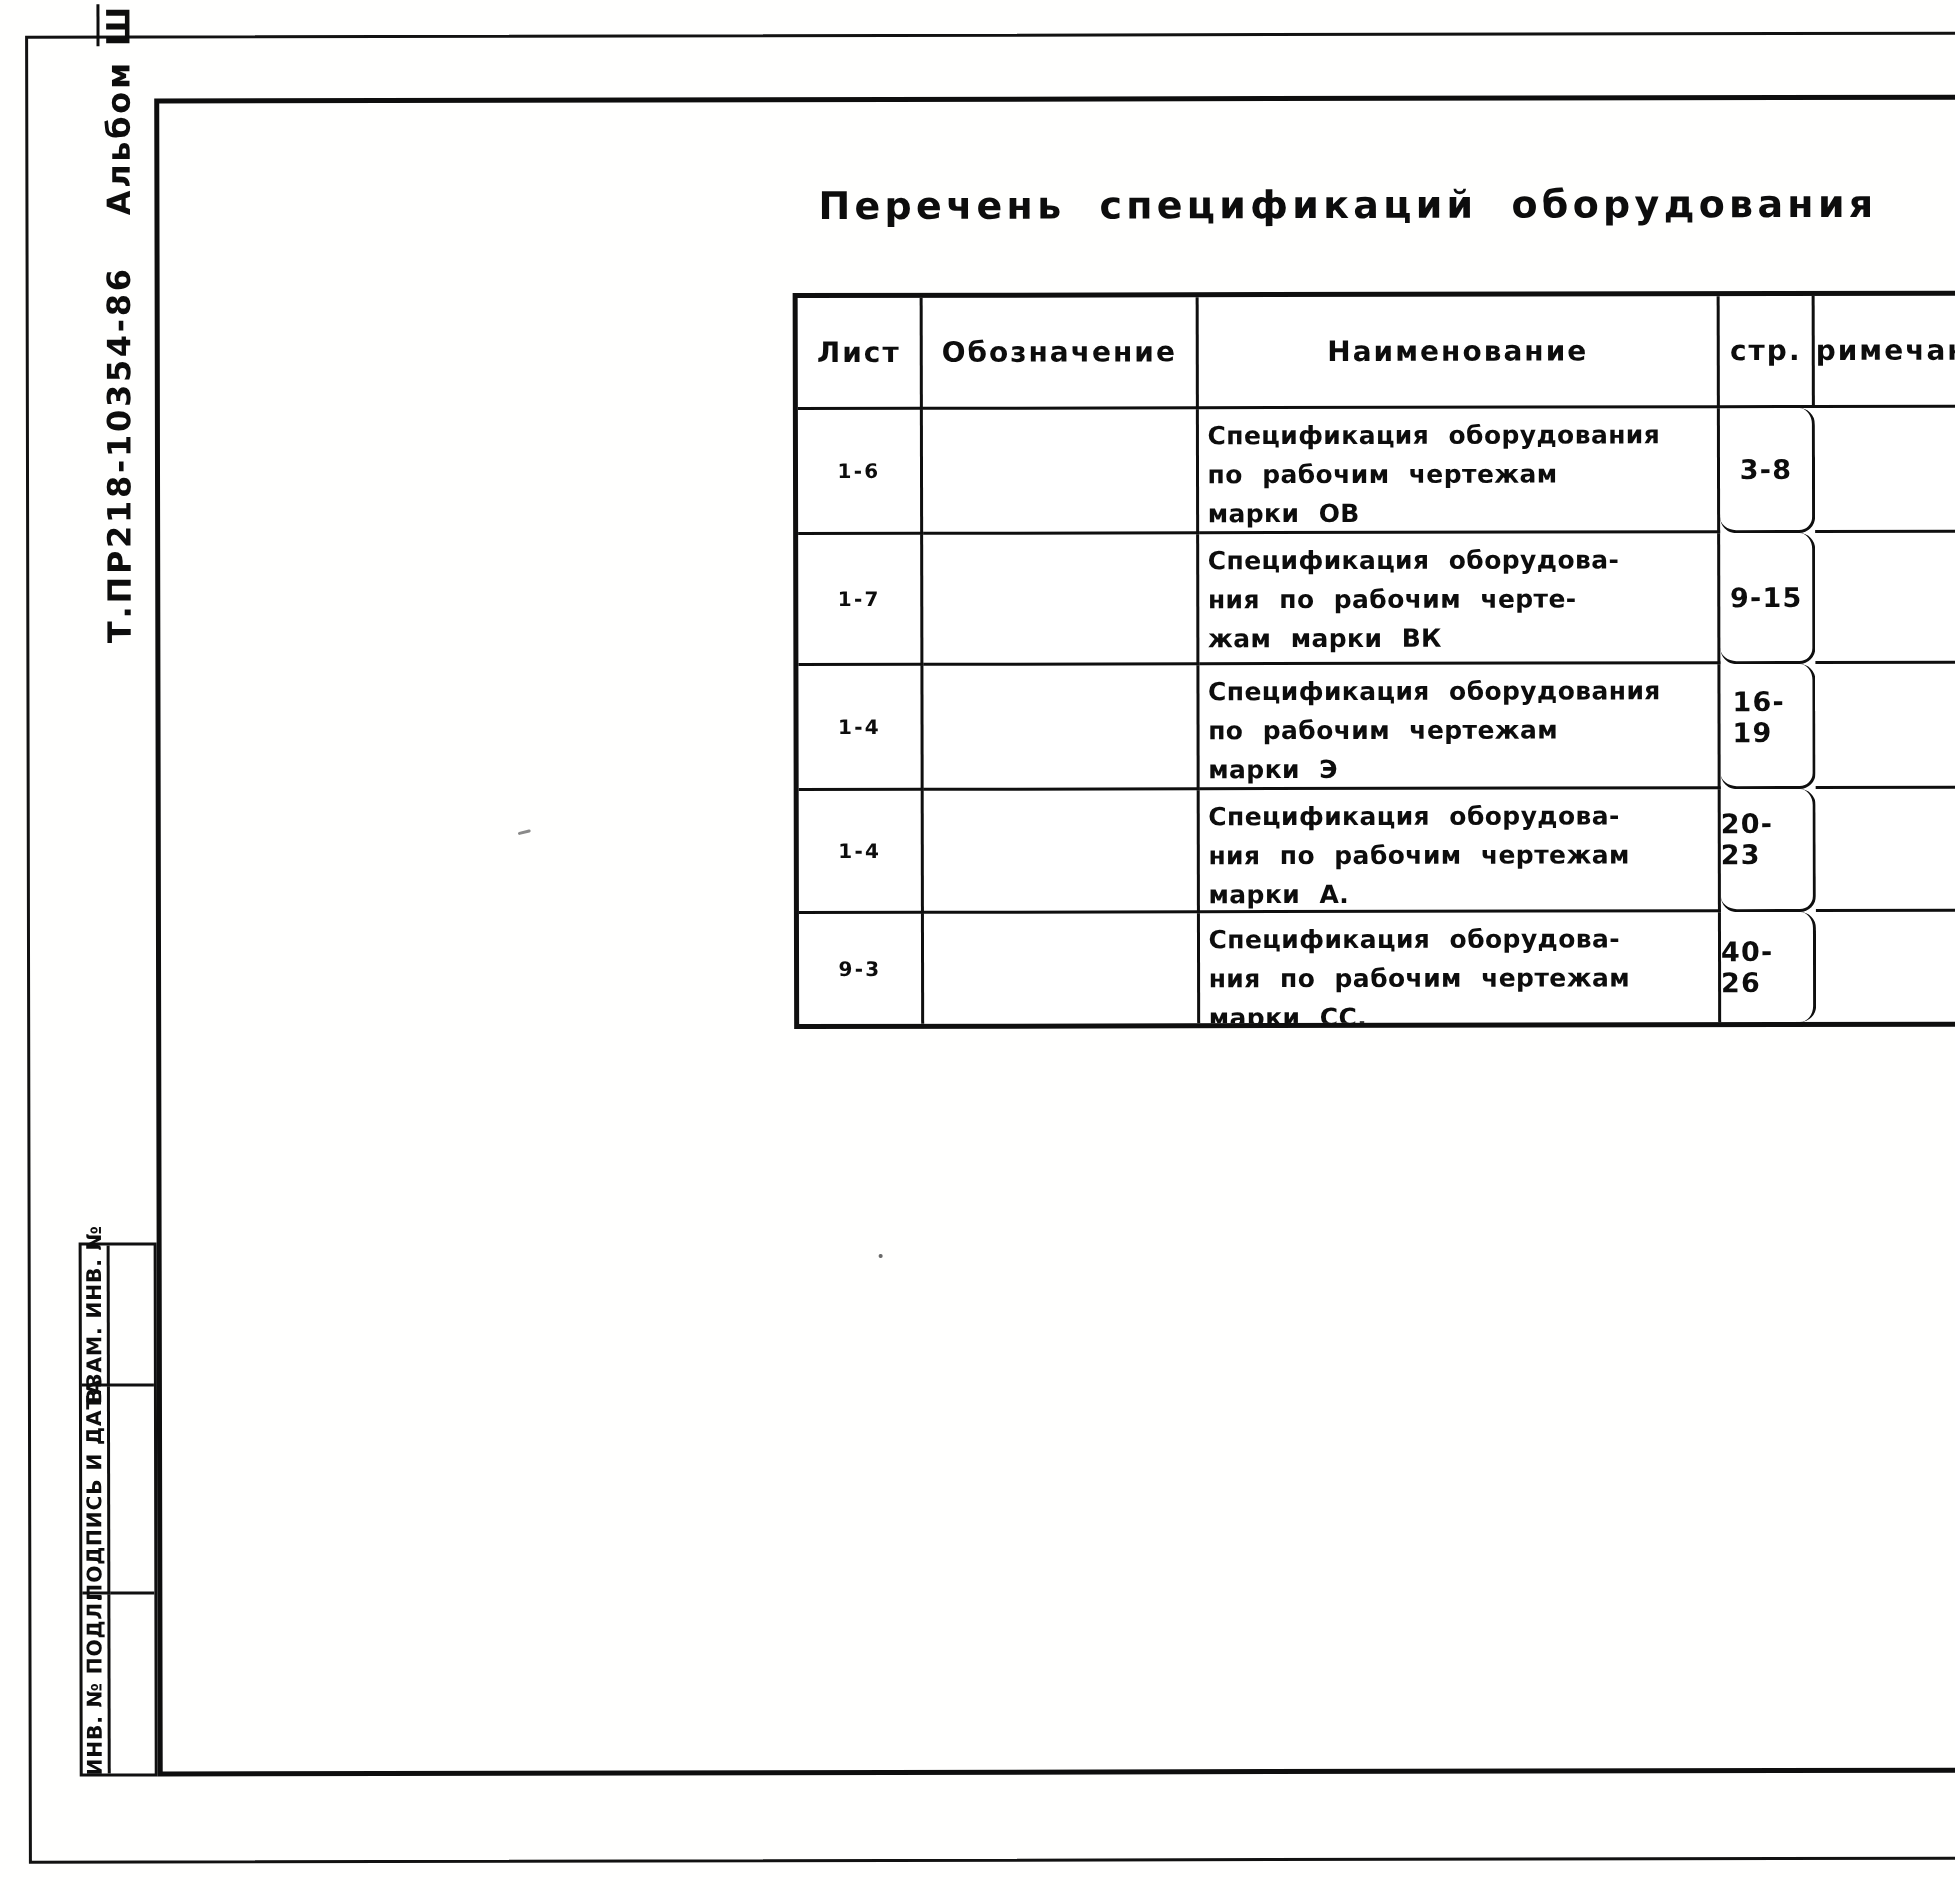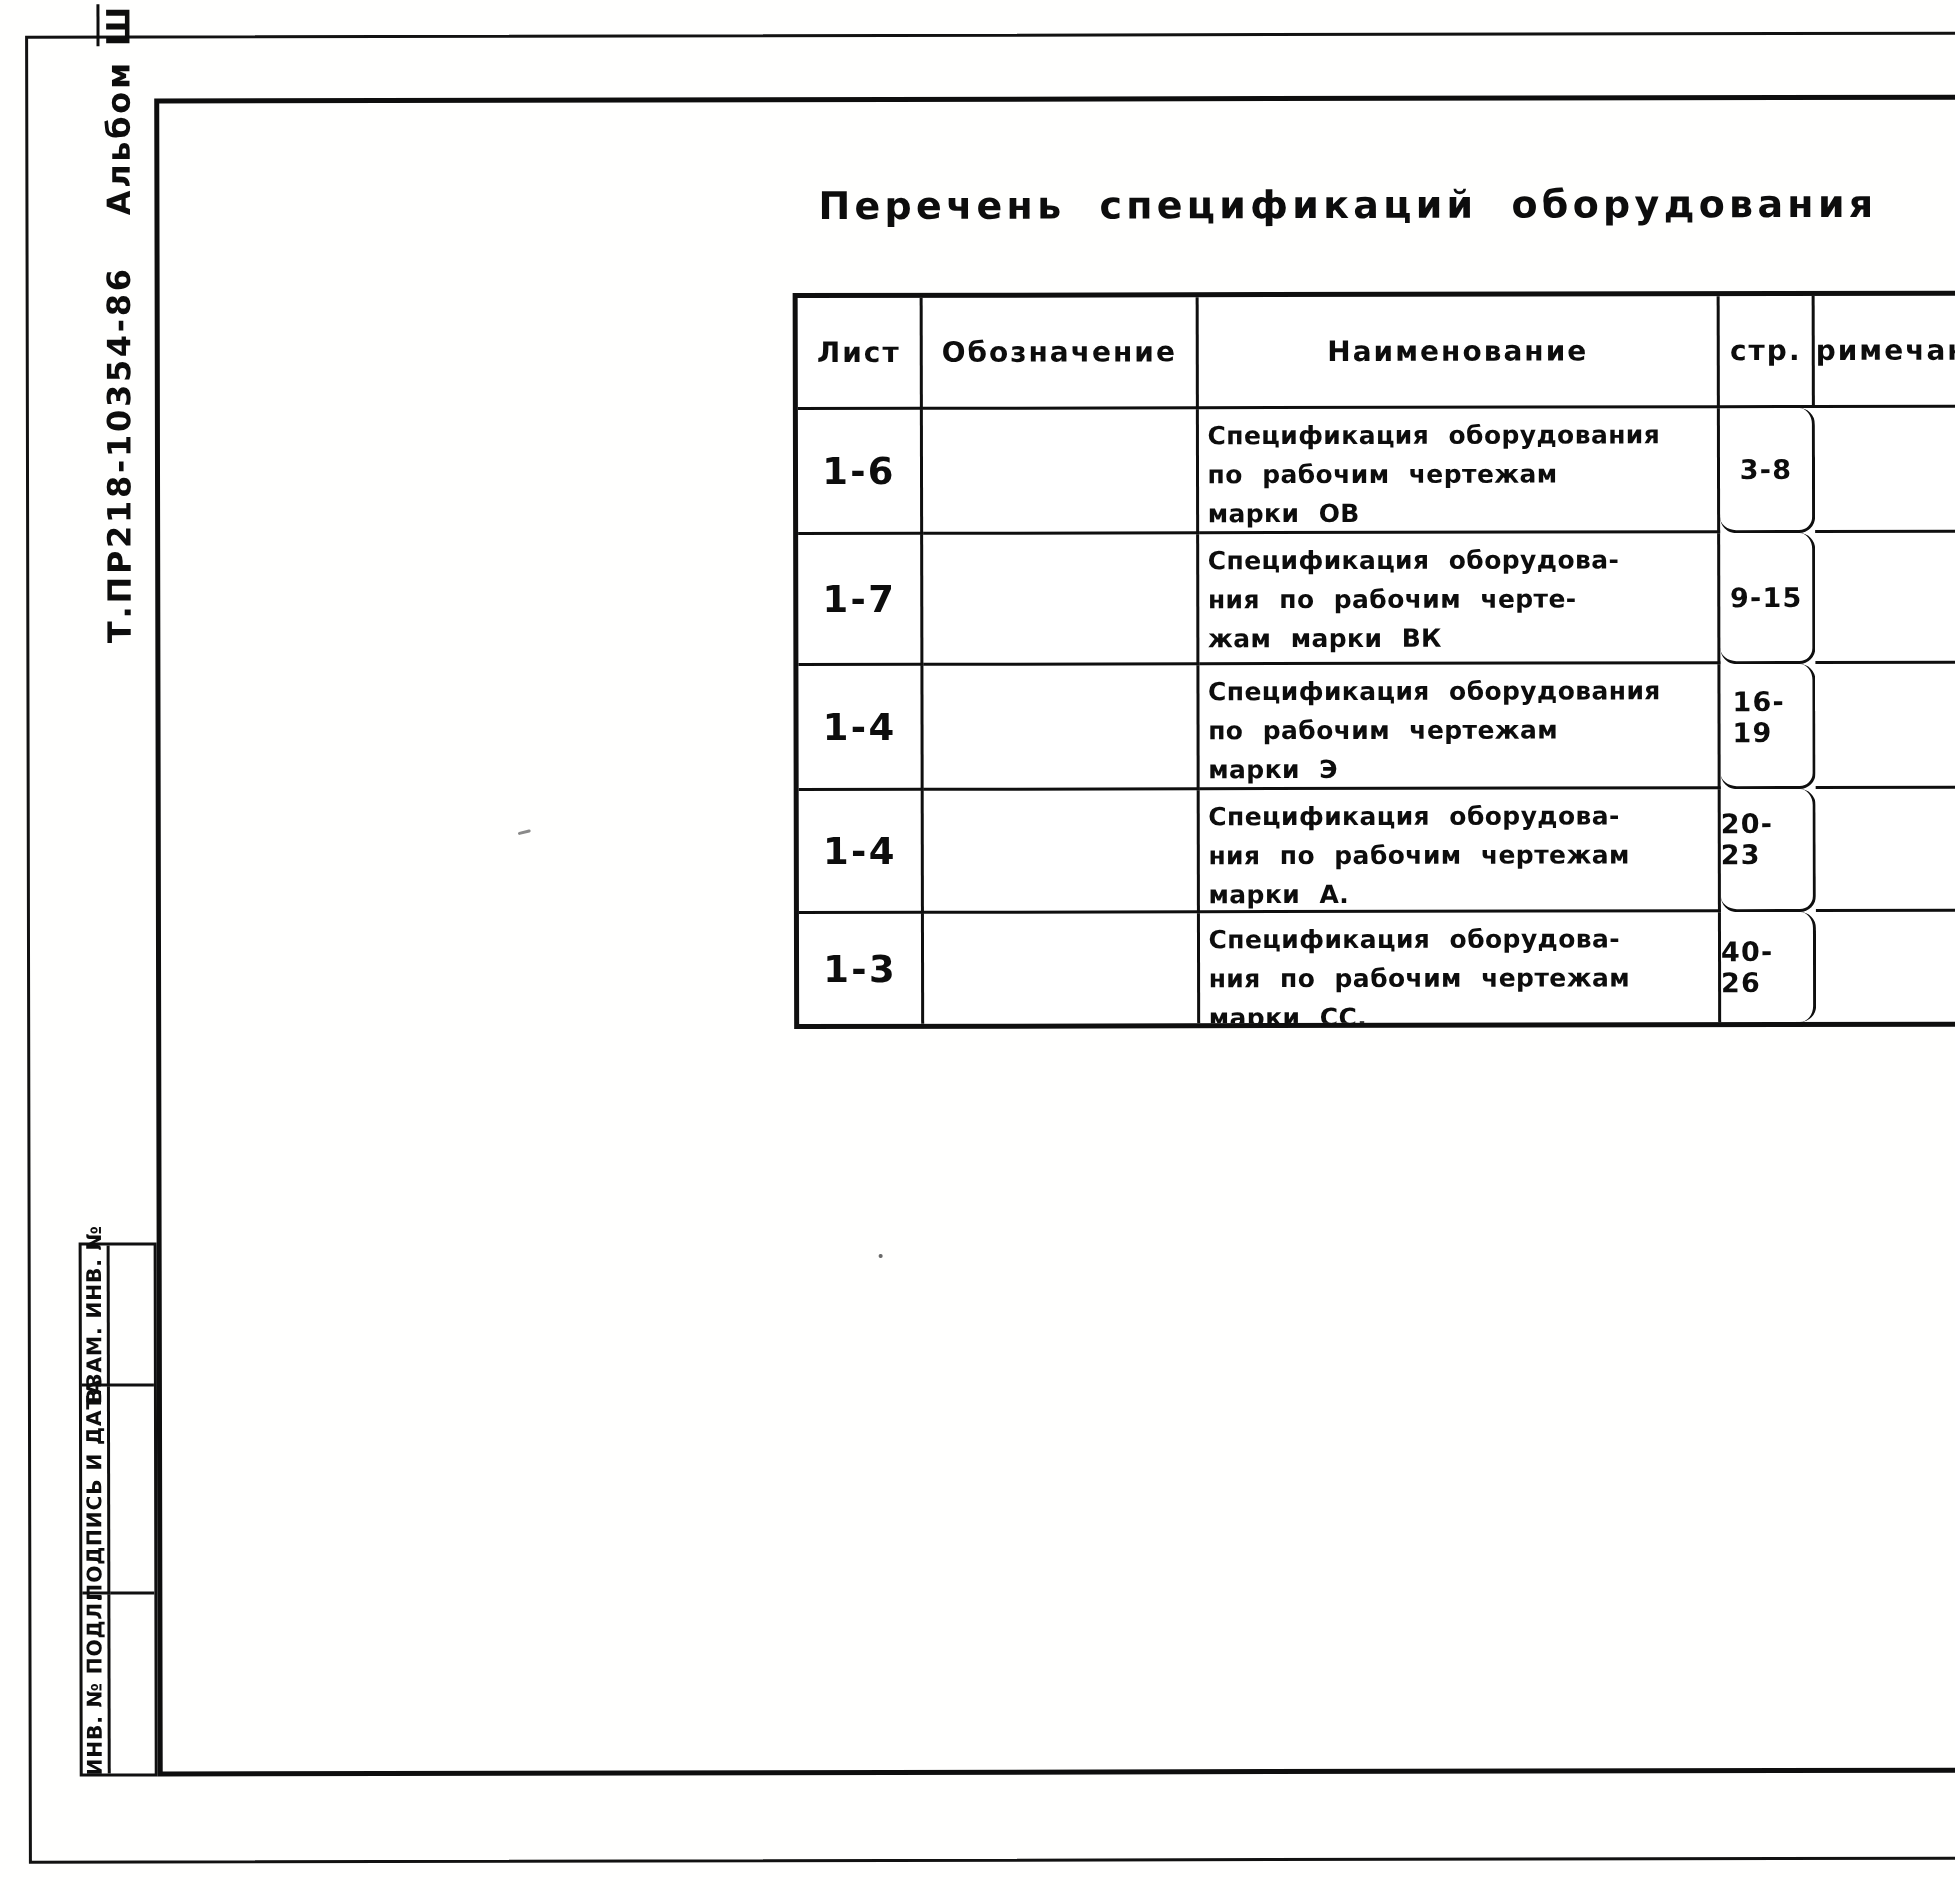--- a/index.html
+++ b/index.html
@@ -73,21 +73,21 @@
   .spec-table > div{
     border-right:3.5px solid #0f0f0f;border-bottom:3.5px solid #0f0f0f;
     box-sizing:border-box;overflow:hidden;
   }
   .spec-table > div:nth-child(5n){border-right:none;}
   .spec-table > div.rlast{border-bottom:none;}
 
   .hcell{display:flex;align-items:center;justify-content:center;
     font-size:28px;font-weight:700;letter-spacing:2px;}
   .c-sheet{display:flex;align-items:center;justify-content:center;
-    font-size:37px;font-weight:700;letter-spacing:2.3px;}
+    font-size:20px;font-weight:700;letter-spacing:2.3px;}
   .c-desig,.c-note{display:flex;align-items:center;justify-content:center;font-size:23.5px;}
   .c-name{padding:7px 6.3px 0 8.6px;font-size:25px;font-weight:700;
     line-height:39px;letter-spacing:0.4px;word-spacing:10.2px;white-space:nowrap;}
   .c-pages{display:flex;align-items:center;justify-content:center;
     font-size:27px;font-weight:700;letter-spacing:1.2px;border-radius:16px;}
   .c-pages.p-high{align-items:flex-start;padding-top:21.5px;padding-left:12px;}
   .c-pages.p-low{align-items:flex-end;padding-bottom:39px;}
 
   
   .noise{position:absolute;background:#2a2a2a;border-radius:50%;}
@@ -167,21 +167,21 @@
       <div class="c-sheet">1-4</div>
       <div class="c-desig"></div>
       <div class="c-name">
         <div>Спецификация оборудова-</div>
         <div>ния по рабочим чертежам</div>
         <div>марки А.</div>
       </div>
       <div class="c-pages p-low">20-23</div>
       <div class="c-note"></div>
 
-      <div class="c-sheet rlast">1-3</div>
+      <div class="c-sheet rlast">9-3</div>
       <div class="c-desig rlast"></div>
       <div class="c-name rlast">
         <div>Спецификация оборудова-</div>
         <div>ния по рабочим чертежам</div>
         <div>марки СС.</div>
       </div>
       <div class="c-pages rlast">40-26</div>
       <div class="c-note rlast"></div>
     </div>
 

